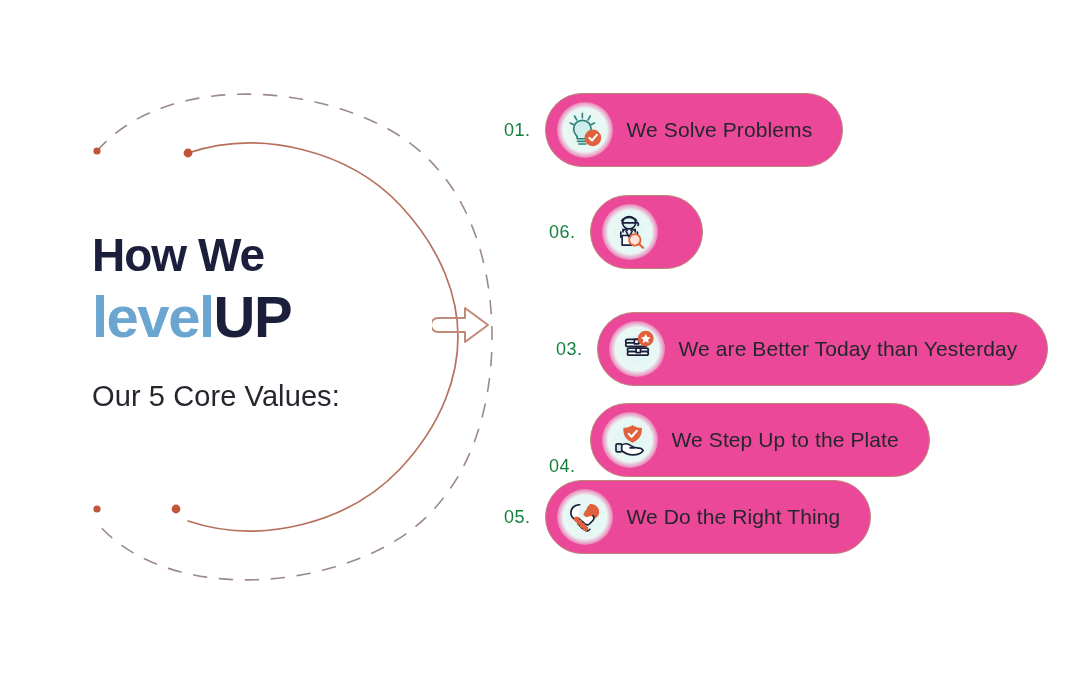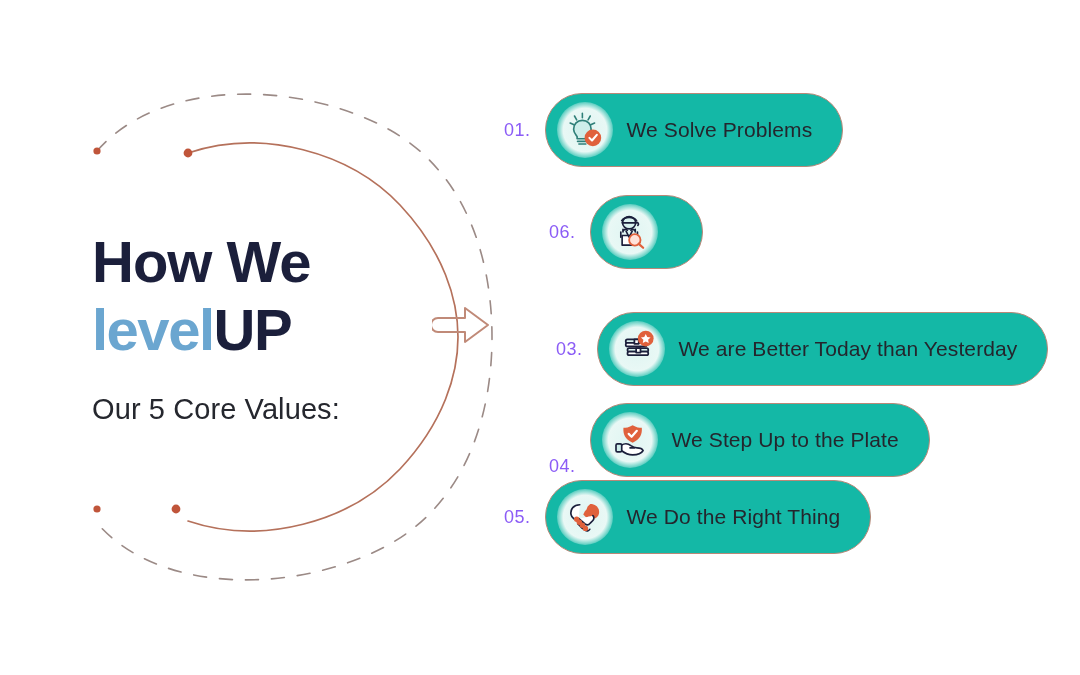--- a/index.html
+++ b/index.html
@@ -32,21 +32,21 @@
   }
 
   
   #headline-block {
     position: absolute;
     left: 92px;
     top: 232px;
     width: 340px;
   }
   .line-how-we {
-    font-size: 58px;
+    font-size: 46px;
     font-weight: bold;
     letter-spacing: -1px;
     color: #1b1f3b;
     line-height: 1.03;
     white-space: nowrap;
   }
   .line-levelup {
     font-size: 58px;
     font-weight: bold;
     letter-spacing: -1.5px;
@@ -84,34 +84,34 @@
     height: 675px;
   }
   .value-row {
     position: absolute;
     display: flex;
     align-items: center;
     height: 82px;
   }
   .value-index {
     font-size: 18px;
-    color: #8b5cf6;
+    color: #15803d;
     letter-spacing: 0.5px;
     font-weight: normal;
     margin-right: 14px;
     white-space: nowrap;
   }
   .value-pill {
     display: flex;
     align-items: center;
     height: 74px;
     box-sizing: border-box;
     border: 1.4px solid #b98878;
     border-radius: 40px;
-    background: #14b8a6;
+    background: #ec4899;
     padding-left: 11px;
     padding-right: 30px;
   }
   .pill-icon {
     width: 56px;
     height: 56px;
     border-radius: 50%;
     flex: 0 0 auto;
     display: flex;
     align-items: center;

